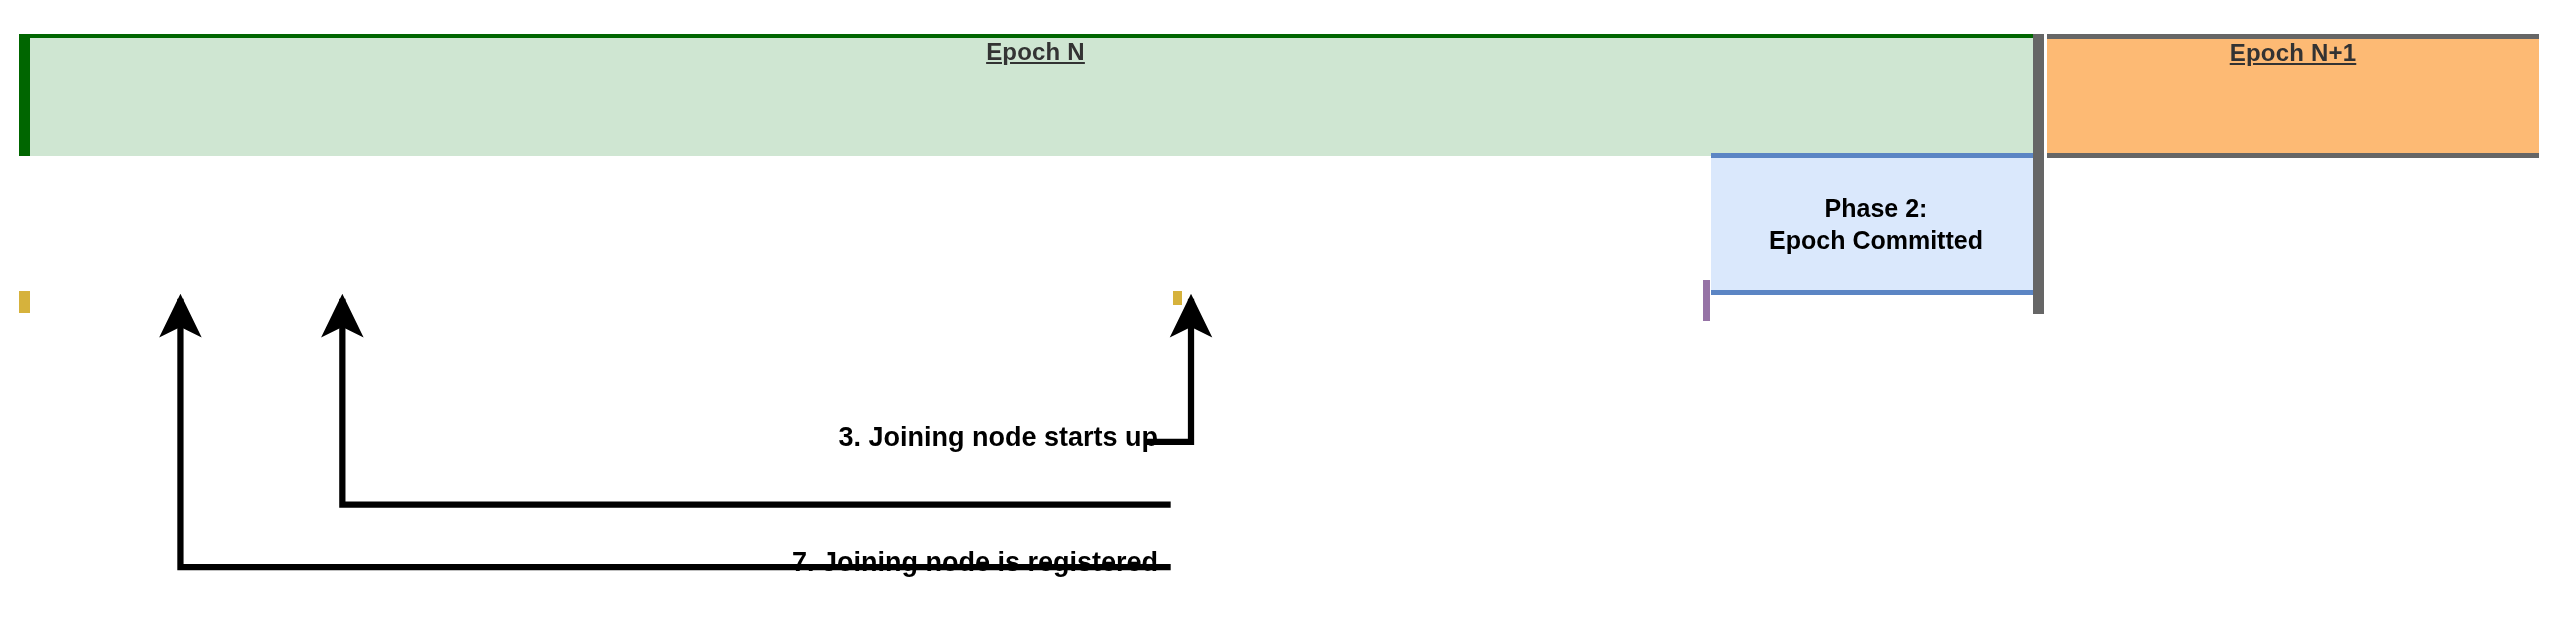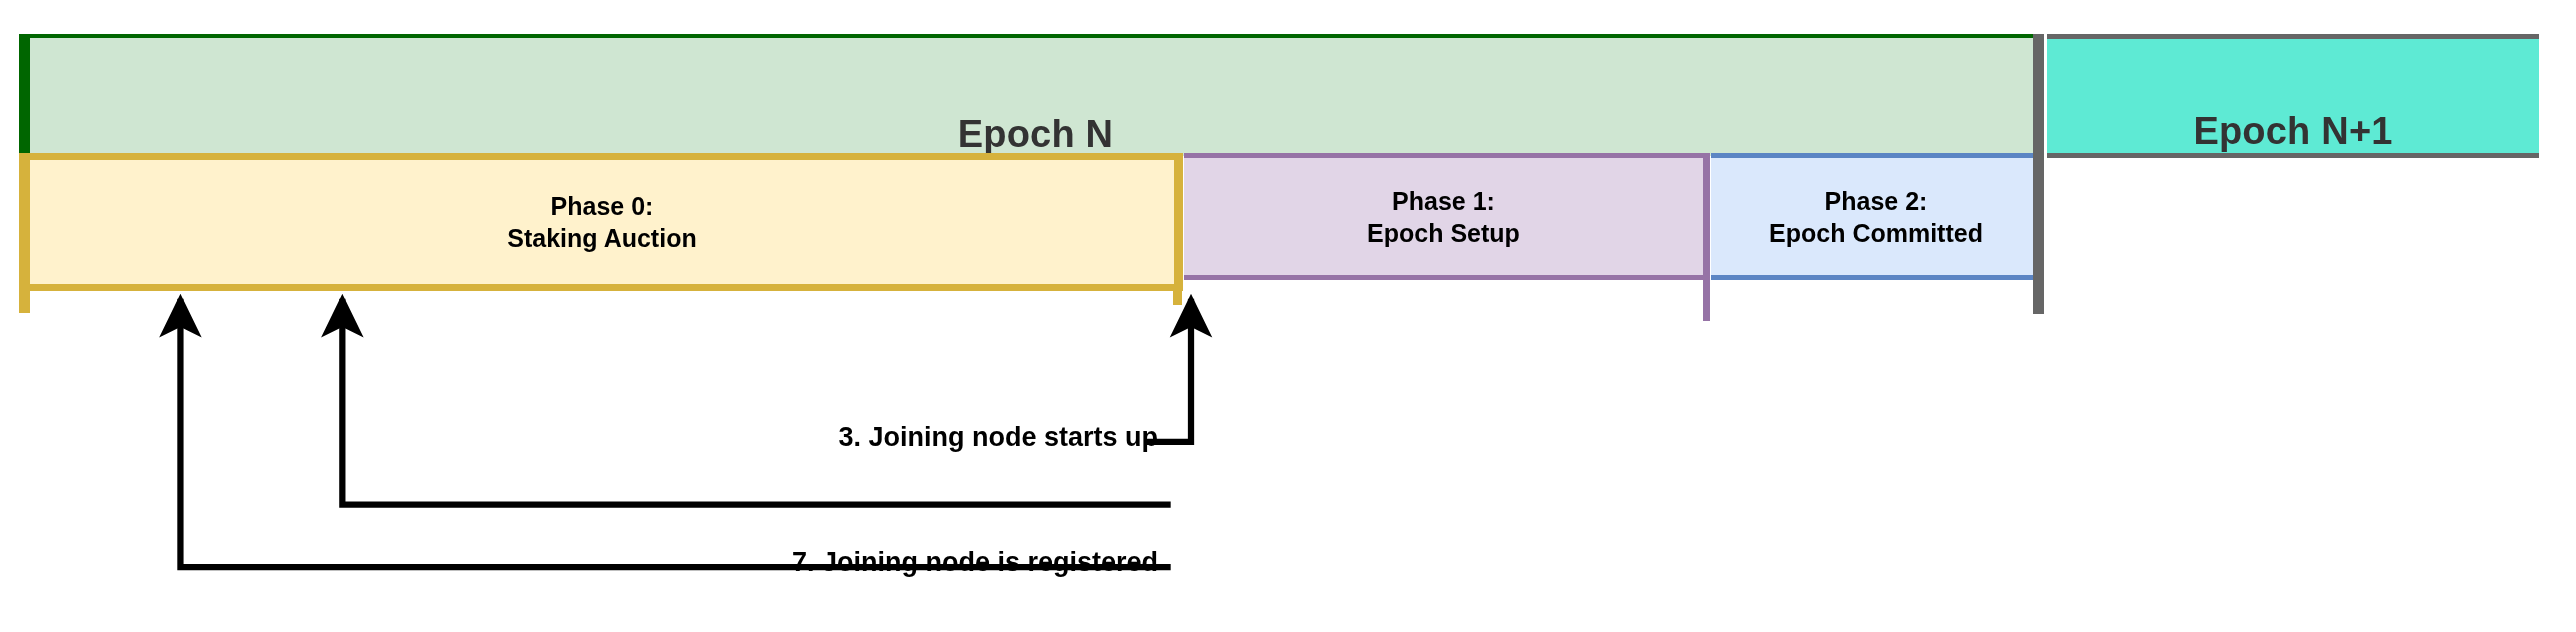--- a/index.html
+++ b/index.html
@@ -20,44 +20,45 @@
     left: 0; top: 0;
     width: 2576px;
     height: 632px;
   }
 
   
   .epoch-box {
     position: absolute;
     box-sizing: border-box;
     display: flex;
-    align-items: flex-end;
+    align-items: flex-start;
     justify-content: center;
     font-weight: bold;
-    font-size: 38px;
+    font-size: 24px;
     letter-spacing: 0.2px;
+    text-decoration: underline;
   }
 
   #epoch-n {
     left: 19px;
     top: 34px;
     width: 2022px;
     height: 122px;
     background: #cfe6d2;
     border-top: 4.7px solid #006600;
     border-left: 11px solid #006600;
     color: #333333;
   }
 
   #epoch-n1 {
     left: 2047px;
     top: 34px;
     width: 492px;
     height: 124px;
-    background: #5eead4;
+    background: #fdba74;
     border-top: 5.5px solid #666666;
     border-bottom: 5.5px solid #666666;
     color: #333333;
   }
 
   
   .phase-box {
     position: absolute;
     box-sizing: border-box;
     display: flex;
@@ -91,21 +92,21 @@
     background: #e1d5e7;
     border-top: 5.5px solid #9673a6;
     border-bottom: 5.5px solid #9673a6;
     border-right: 7px solid #9673a6;
   }
 
   #phase-2 {
     left: 1711px;
     top: 153px;
     width: 330px;
-    height: 127px;
+    height: 142px;
     background: #dae8fc;
     border-top: 5.5px solid #5b85c4;
     border-bottom: 5.5px solid #5b85c4;
   }
 
   
   .tick {
     position: absolute;
   }
   #tick-gold-left   { left: 19px;   top: 291px; width: 11px; height: 22px;  background: #d6b23c; }
@@ -139,29 +140,21 @@
 <div id="stage">
 
   <div class="epoch-box" id="epoch-n">
     <span>Epoch N</span>
   </div>
 
   <div class="epoch-box" id="epoch-n1">
     <span>Epoch N+1</span>
   </div>
 
-  <div class="phase-box" id="phase-0">
-    <span>Phase 0:</span>
-    <span>Staking Auction</span>
-  </div>
 
-  <div class="phase-box" id="phase-1">
-    <span>Phase 1:</span>
-    <span>Epoch Setup</span>
-  </div>
 
   <div class="phase-box" id="phase-2">
     <span>Phase 2:</span>
     <span>Epoch Committed</span>
   </div>
 
   <div class="tick" id="tick-gold-left"></div>
   <div class="tick" id="tick-gold-mid"></div>
   <div class="tick" id="tick-purple"></div>
   <div class="tick" id="divider-gray"></div>

